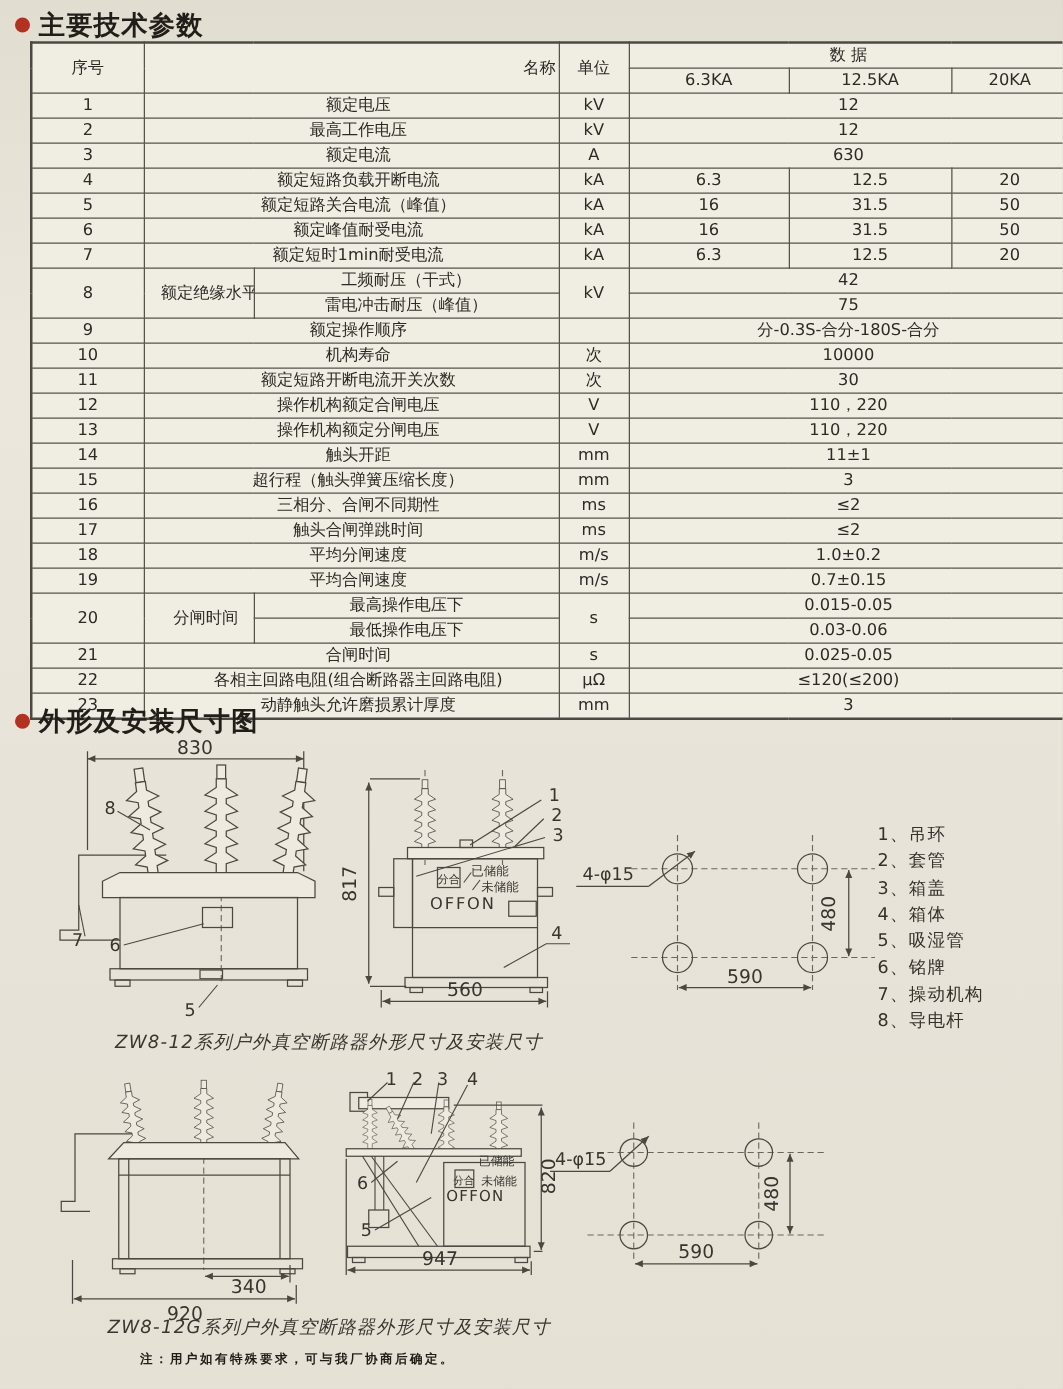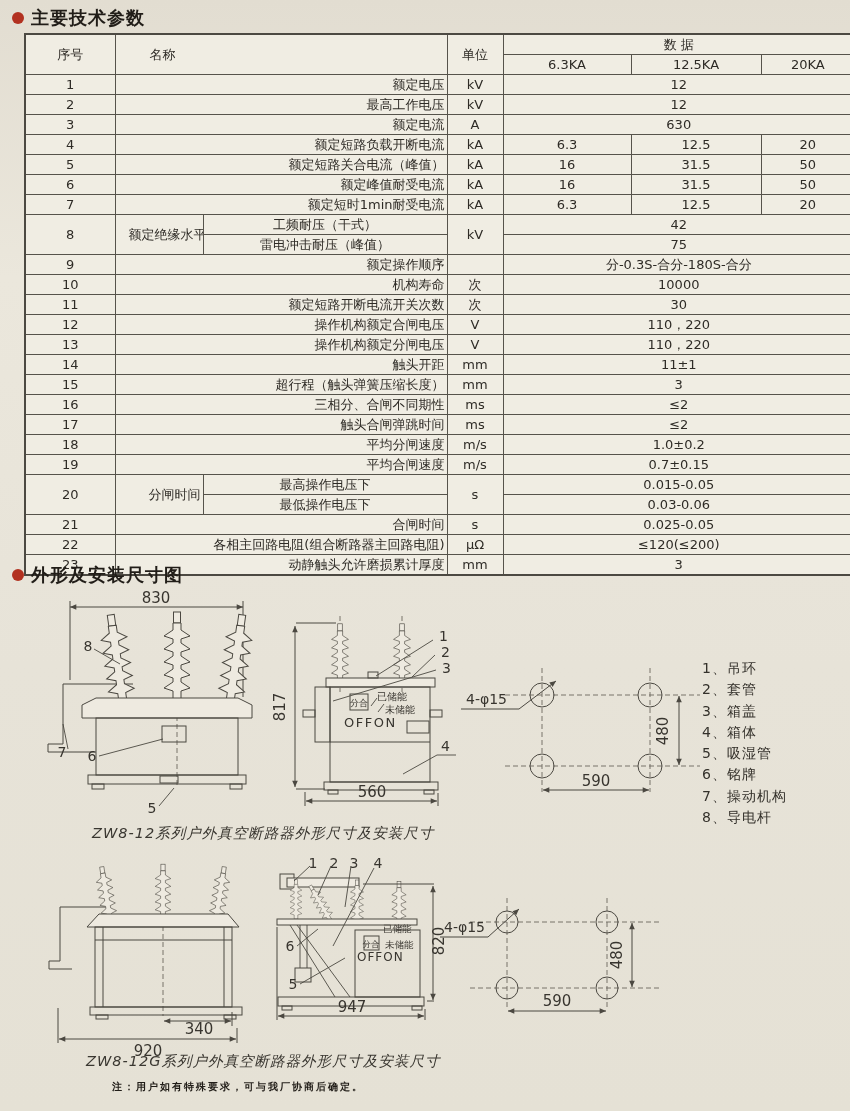--- a/index.html
+++ b/index.html
@@ -1,30 +1,30 @@
 <!DOCTYPE html>
 <html><head>
 <meta charset="utf-8">
 <style>
   html,body{margin:0;padding:0;}
   body{background:#d8d4c8;font-family:"DejaVu Sans","Liberation Sans",sans-serif;}
   .page{position:relative;width:850px;height:1111px;margin:0 auto;overflow:hidden;
         background:linear-gradient(180deg,#e2ddd1 0%,#ebe7dc 25%,#e7e3d8 60%,#e5e1d5 100%);
         color:#2e2b26;}
   .section-title{position:absolute;display:flex;align-items:center;gap:7px;
-        font-size:18px;font-weight:bold;color:#211d18;letter-spacing:1px;}
+        font-size:21px;font-weight:bold;color:#211d18;letter-spacing:1px;}
   .bullet{width:12px;height:12px;border-radius:50%;background:#b23120;flex:0 0 auto;}
   .tbl-wrap{position:absolute;left:24px;top:33px;}
   table.params{border-collapse:collapse;table-layout:fixed;width:830px;background:#f0ede3;
         border:2px solid #4c4942;}
   table.params th,table.params td{border:1px solid #56534b;height:19px;padding:0 2px;
         font-size:13px;font-weight:normal;text-align:center;white-space:nowrap;overflow:hidden;
         color:#2e2b26;line-height:1.05;}
-  table.params .l{text-align:right;padding-left:13px;}
-  table.params .hname{text-align:left;padding-left:34px;}
+  table.params .l{text-align:center;padding-left:13px;}
+  table.params .hname{text-align:right;padding-left:34px;}
   .legend{position:absolute;font-size:14px;color:#34312b;letter-spacing:1px;}
   .caption{position:absolute;font-size:14.5px;color:#3a3731;letter-spacing:1px;}
   .note{position:absolute;font-size:10px;font-weight:bold;color:#211d18;letter-spacing:2px;text-align:center;}
   svg{position:absolute;left:0;}
   svg text{font-family:"DejaVu Sans","Liberation Sans",sans-serif;fill:#38352f;}
   .ln{stroke:#4b4841;stroke-width:1;fill:none;}
   .fill{fill:#eeeae0;}
   .dash{stroke:#6b675e;stroke-width:0.9;stroke-dasharray:5 3;fill:none;}
   .dim{stroke:#4b4841;stroke-width:1;fill:none;marker-start:url(#ar);marker-end:url(#ar);}
   .lead{stroke:#4b4841;stroke-width:0.9;fill:none;}

